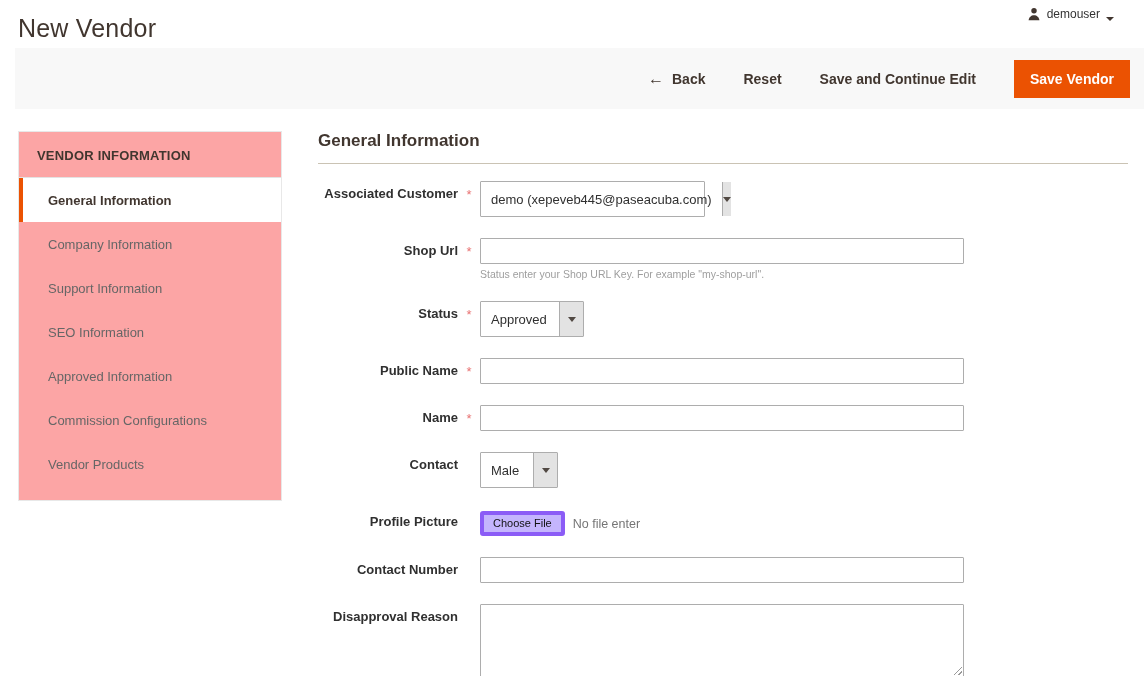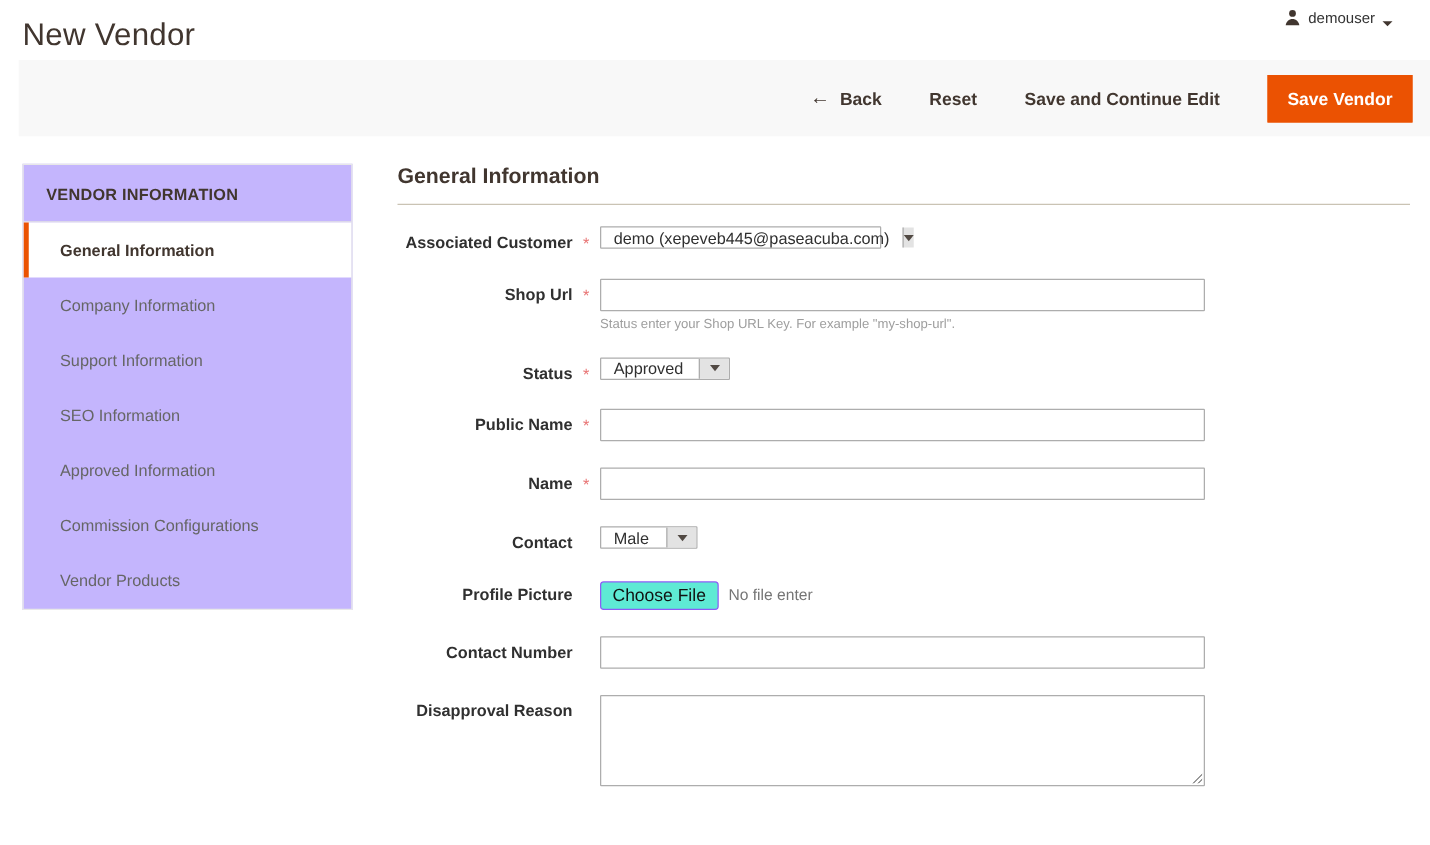--- a/index.html
+++ b/index.html
@@ -15,44 +15,44 @@
   .menu-caret { width: 0; height: 0; border-left: 4px solid transparent; border-right: 4px solid transparent; border-top: 4px solid #41362f; margin-top: 1px; }
 
   
   .toolbar { margin-left: 15px; height: 61px; background: #f8f8f8; display: flex; align-items: center; justify-content: flex-end; gap: 38px; padding-right: 14px; }
   .txt-btn { background: none; border: none; font-family: inherit; font-size: 14px; font-weight: 600; color: #41362f; cursor: pointer; display: flex; align-items: center; gap: 8px; }
   .back-arrow { font-size: 16px; font-weight: 400; line-height: 1; }
   .primary-btn { background: #eb5202; border: 1px solid #eb5202; color: #fff; font-family: inherit; font-size: 14px; font-weight: 700; padding: 10px 15px; cursor: pointer; }
 
   
   .content { display: flex; padding: 22px 16px 0 18px; }
-  .sidebar { width: 264px; flex: 0 0 264px; background: #c4b5fd; border: 1px solid #e8e8e8; padding-bottom: 1px; align-self: flex-start; }
+  .sidebar { width: 264px; flex: 0 0 264px; background: #fca5a5; border: 1px solid #e8e8e8; padding-bottom: 14px; align-self: flex-start; }
   .sidebar-header { font-size: 13px; font-weight: 700; color: #41362f; padding: 16px 18px 14px 18px; border-bottom: 1px solid #e3e3e3; letter-spacing: .2px; }
   .sidebar-item { font-size: 13px; color: #666; padding: 15px 10px 14px 25px; cursor: pointer; border-left: 4px solid transparent; }
   .sidebar-item.active { background: #fff; border-left-color: #eb5202; color: #41362f; font-weight: 600; }
 
   .main { flex: 0 0 810px; width: 810px; margin-left: 36px; }
   .section-title { font-size: 17px; font-weight: 600; color: #41362f; padding-bottom: 12px; border-bottom: 1px solid #cac3b4; margin-bottom: 17px; }
 
   
   .field-row { display: flex; align-items: flex-start; margin-bottom: 21px; }
   .field-label { width: 140px; flex: 0 0 140px; text-align: right; font-size: 13px; font-weight: 600; color: #303030; padding-top: 5px; line-height: 1.2; }
   .req { width: 22px; flex: 0 0 22px; text-align: center; color: #e87272; font-size: 13px; padding-top: 7px; line-height: 1; }
   .field-control { flex: 1; }
 
   .text-input { width: 484px; height: 26px; border: 1px solid #adadad; background: #fff; font-family: inherit; font-size: 13px; color: #303030; padding: 0 8px; border-radius: 1px; }
   .note { font-size: 10.5px; color: #9e9e9e; margin-top: 4px; }
 
-  .select { display: inline-flex; border: 1px solid #adadad; background: #fff; height: 18px; align-items: stretch; cursor: pointer; border-radius: 1px; }
+  .select { display: inline-flex; border: 1px solid #adadad; background: #fff; height: 36px; align-items: stretch; cursor: pointer; border-radius: 1px; }
   .select-value { font-size: 13px; color: #303030; padding: 0 10px; display: flex; align-items: center; white-space: nowrap; }
   .select-caret { width: 24px; background: #e3e3e3; border-left: 1px solid #adadad; display: flex; align-items: center; justify-content: center; }
   .tri { width: 0; height: 0; border-left: 4px solid transparent; border-right: 4px solid transparent; border-top: 5px solid #514943; }
 
   .file-input { display: flex; align-items: center; gap: 8px; padding-top: 2px; }
-  .file-btn { font-size: 14px; color: #111; background: #5eead4; border: 1px solid #8b5cf6; border-radius: 3px; padding: 2px 9px 3px 9px; cursor: pointer; font-weight: 400; }
+  .file-btn { font-size: 11px; color: #111; background: #c4b5fd; border: 4px solid #8b5cf6; border-radius: 3px; padding: 2px 9px 3px 9px; cursor: pointer; font-weight: 400; }
   .file-status { font-size: 12.5px; color: #757575; }
 
   .textarea-wrap { position: relative; width: 484px; }
   .textarea { width: 484px; height: 73px; border: 1px solid #adadad; background: #fff; font-family: inherit; font-size: 13px; color: #303030; padding: 4px 8px; resize: none; border-radius: 1px; display: block; }
   .resize-grip { position: absolute; right: 2px; bottom: 2px; width: 10px; height: 10px; clip-path: polygon(100% 0, 100% 100%, 0 100%); background: repeating-linear-gradient(-45deg, transparent 0 2px, #9a9a9a 2px 3px); pointer-events: none; }
 </style>
 </head>
 <body>
 
 <div>

